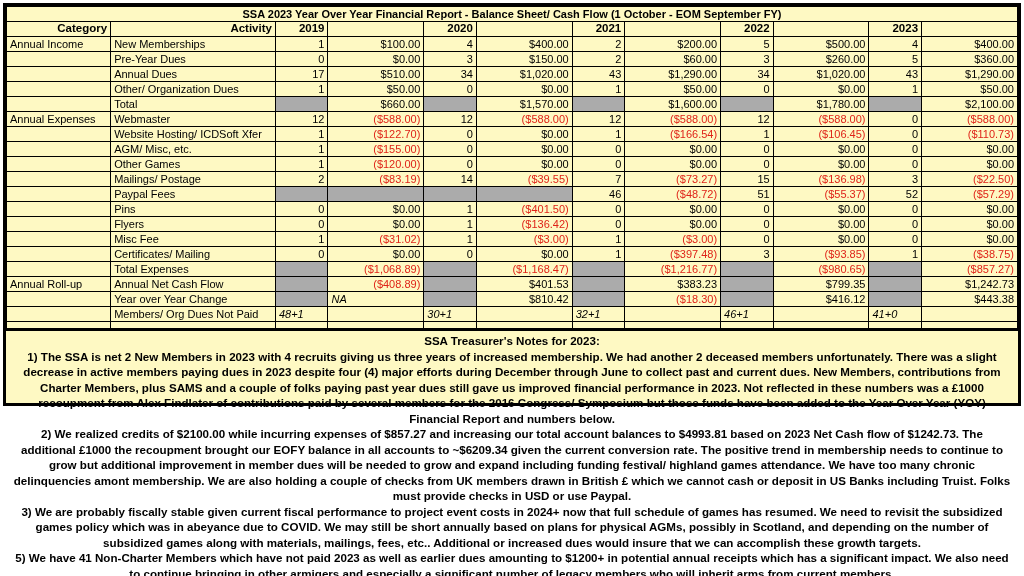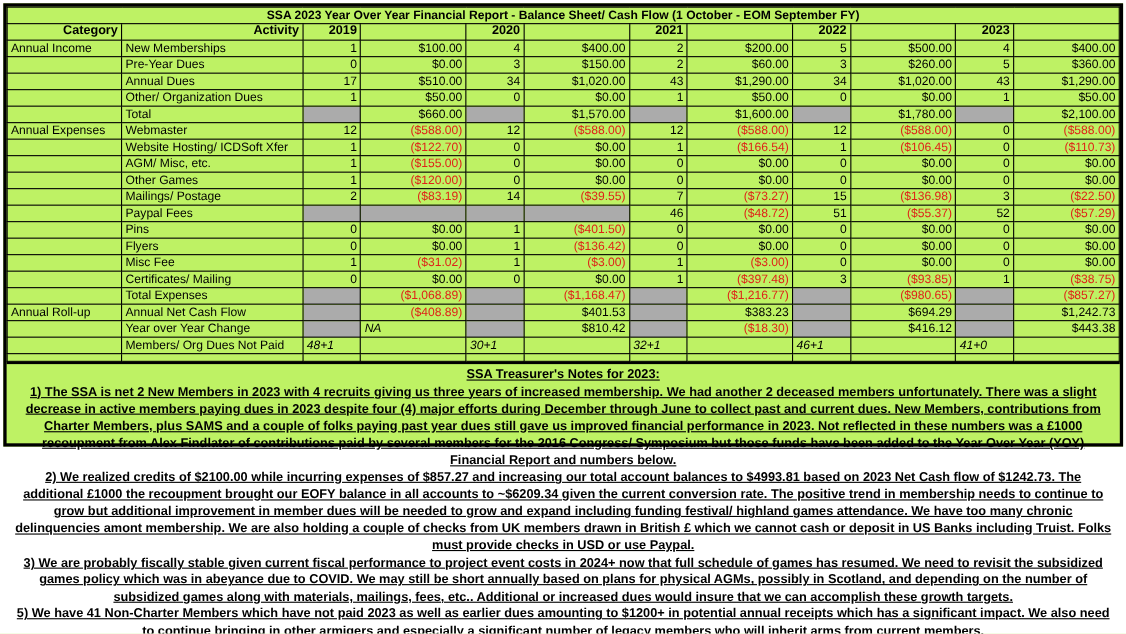--- a/index.html
+++ b/index.html
@@ -1,18 +1,18 @@
 <!DOCTYPE html>
 <html><head>
 <meta charset="utf-8">
 <style>
   html,body{margin:0;padding:0;background:#ffffff;width:1024px;height:576px;overflow:hidden;}
   .page{
     box-sizing:border-box;width:1018px;height:403px;margin:3px;
-    border:3px solid #000;background:#bef264;color:#000;
+    border:3px solid #000;background:#fef9c3;color:#000;
     font-family:"Liberation Sans", sans-serif;
   }
   table.report{width:100%;border-collapse:collapse;table-layout:fixed;}
   table.report td, table.report th{
     border:1px solid #000;padding:0 3px;height:14px;
     font-size:11px;line-height:1.15;overflow:hidden;white-space:nowrap;
     vertical-align:middle;
   }
   .title-cell{
     font-size:13.5px;font-weight:bold;text-align:center;height:17px;
@@ -22,21 +22,21 @@
   .cnt{border-left:2px solid #000;text-align:right;}
   .amt{text-align:right;}
   .gray{background:#ababab;}
   .neg{color:#df2318;}
   .left{text-align:left;font-style:italic;}
   tr.blank-row td{height:6px;}
   .notes{
     border-top:2px solid #000;text-align:center;font-weight:bold;
     font-size:11.6px;line-height:1.34;padding:2px 7px 0 7px;
   }
-  .notes .note{margin:0;text-decoration:underline;}
+  .notes .note{margin:0;}
 </style>
 </head>
 <body>
 
 <div class="page">
   <table class="report">
     <colgroup>
       <col style="width:10.3%">
       <col style="width:16.3%">
       <col style="width:5.2%">
@@ -297,21 +297,21 @@
         <tr>
           <td>Annual Roll-up</td>
           <td>Annual Net Cash Flow</td>
           <td class="cnt gray"></td>
           <td class="amt neg">($408.89)</td>
           <td class="cnt gray"></td>
           <td class="amt">$401.53</td>
           <td class="cnt gray"></td>
           <td class="amt">$383.23</td>
           <td class="cnt gray"></td>
-          <td class="amt">$694.29</td>
+          <td class="amt">$799.35</td>
           <td class="cnt gray"></td>
           <td class="amt">$1,242.73</td>
         </tr>
         <tr>
           <td></td>
           <td>Year over Year Change</td>
           <td class="cnt gray"></td>
           <td class="amt left">NA</td>
           <td class="cnt gray"></td>
           <td class="amt">$810.42</td>

